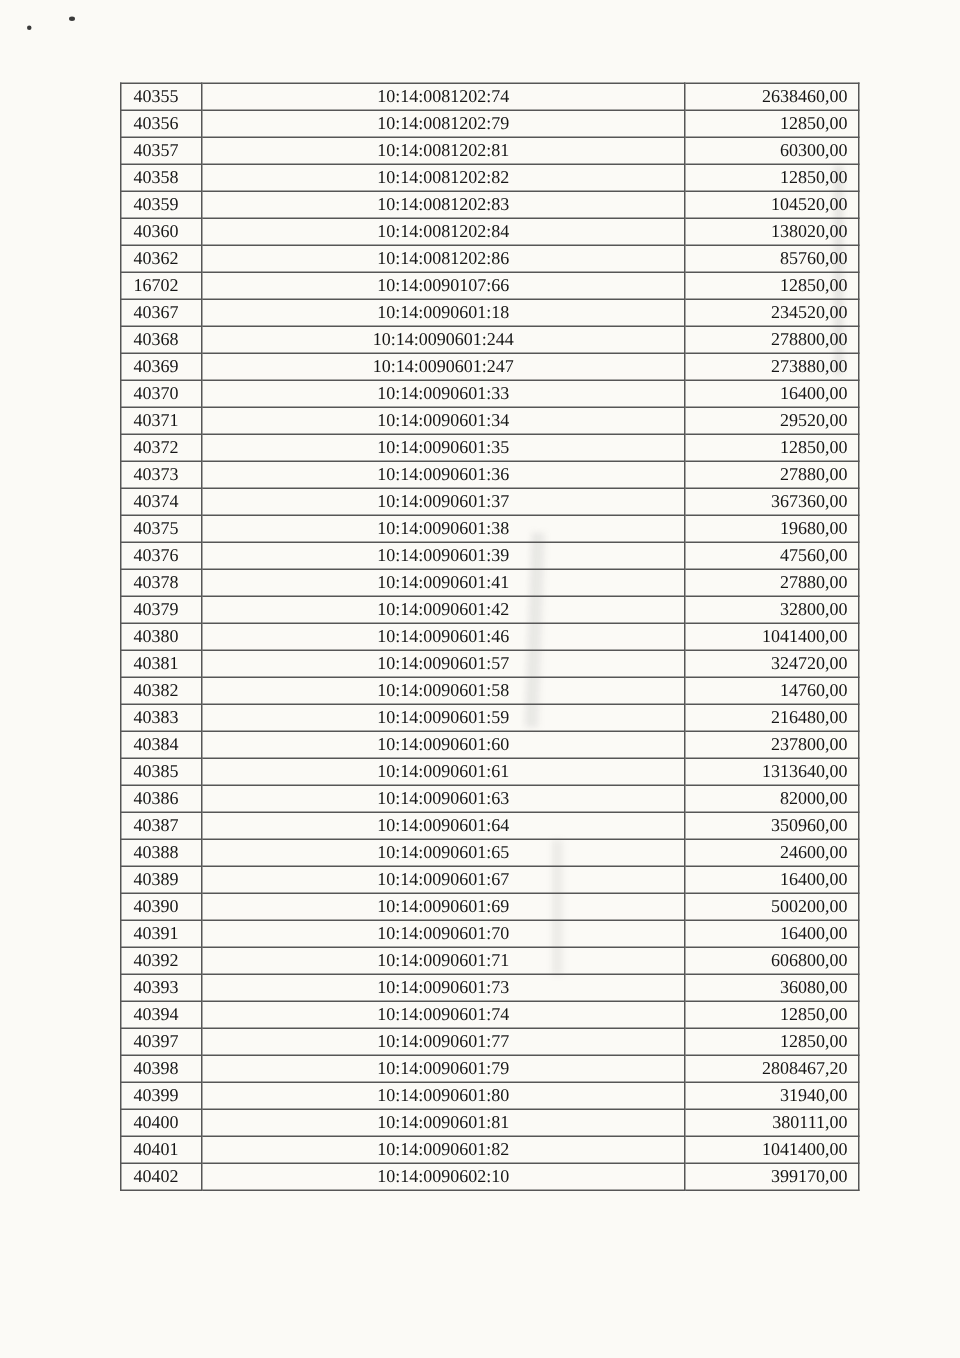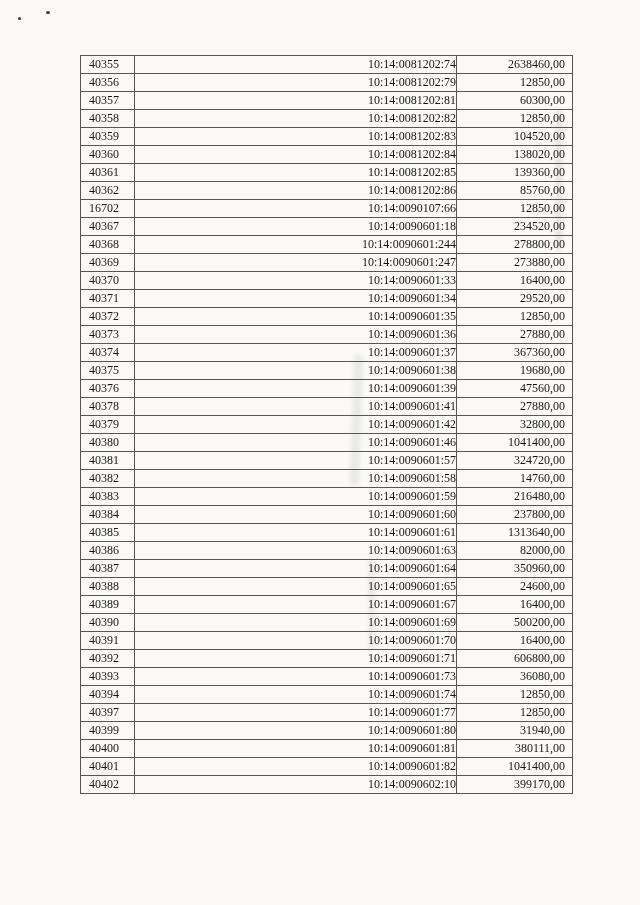--- a/index.html
+++ b/index.html
@@ -25,21 +25,21 @@
     height: 18px;
     box-sizing: border-box;
     padding: 0;
     font-size: 12px;
     line-height: 17px;
     color: #161616;
     white-space: nowrap;
     overflow: hidden;
   }
   td.c-id   { width: 54px;  text-align: left;  padding-left: 8px; }
-  td.c-code { width: 322px; text-align: right; margin-top: 31px; }
+  td.c-code { width: 322px; text-align: center; margin-top: 31px; }
   td.c-val  { width: 116px; text-align: right; padding-right: 7px; padding-left: 43px; }
 
   .speck { position: absolute; background: #3a3a3a; border-radius: 50%; }
   .s1 { left: 18px; top: 17px; width: 3px; height: 3px; }
   .s2 { left: 46px; top: 11px; width: 4px; height: 3px; }
 
   .artifact { position: absolute; pointer-events: none; }
   .a1 { left: 352px; top: 355px; width: 9px; height: 130px;
         background: rgba(110,110,110,0.12); filter: blur(2px); transform: rotate(2deg); }
   .a2 { left: 556px; top: 110px; width: 6px; height: 140px;
@@ -83,25 +83,20 @@
           <td class="c-id">40359</td>
           <td class="c-code">10:14:0081202:83</td>
           <td class="c-val">104520,00</td>
         </tr>
       <tr>
           <td class="c-id">40360</td>
           <td class="c-code">10:14:0081202:84</td>
           <td class="c-val">138020,00</td>
         </tr>
       <tr>
-          <td class="c-id">40361</td>
-          <td class="c-code">10:14:0081202:85</td>
-          <td class="c-val">139360,00</td>
-        </tr>
-      <tr>
           <td class="c-id">40362</td>
           <td class="c-code">10:14:0081202:86</td>
           <td class="c-val">85760,00</td>
         </tr>
       <tr>
           <td class="c-id">16702</td>
           <td class="c-code">10:14:0090107:66</td>
           <td class="c-val">12850,00</td>
         </tr>
       <tr>
@@ -238,20 +233,25 @@
           <td class="c-id">40394</td>
           <td class="c-code">10:14:0090601:74</td>
           <td class="c-val">12850,00</td>
         </tr>
       <tr>
           <td class="c-id">40397</td>
           <td class="c-code">10:14:0090601:77</td>
           <td class="c-val">12850,00</td>
         </tr>
       <tr>
+          <td class="c-id">40398</td>
+          <td class="c-code">10:14:0090601:79</td>
+          <td class="c-val">2808467,20</td>
+        </tr>
+      <tr>
           <td class="c-id">40399</td>
           <td class="c-code">10:14:0090601:80</td>
           <td class="c-val">31940,00</td>
         </tr>
       <tr>
           <td class="c-id">40400</td>
           <td class="c-code">10:14:0090601:81</td>
           <td class="c-val">380111,00</td>
         </tr>
       <tr>

